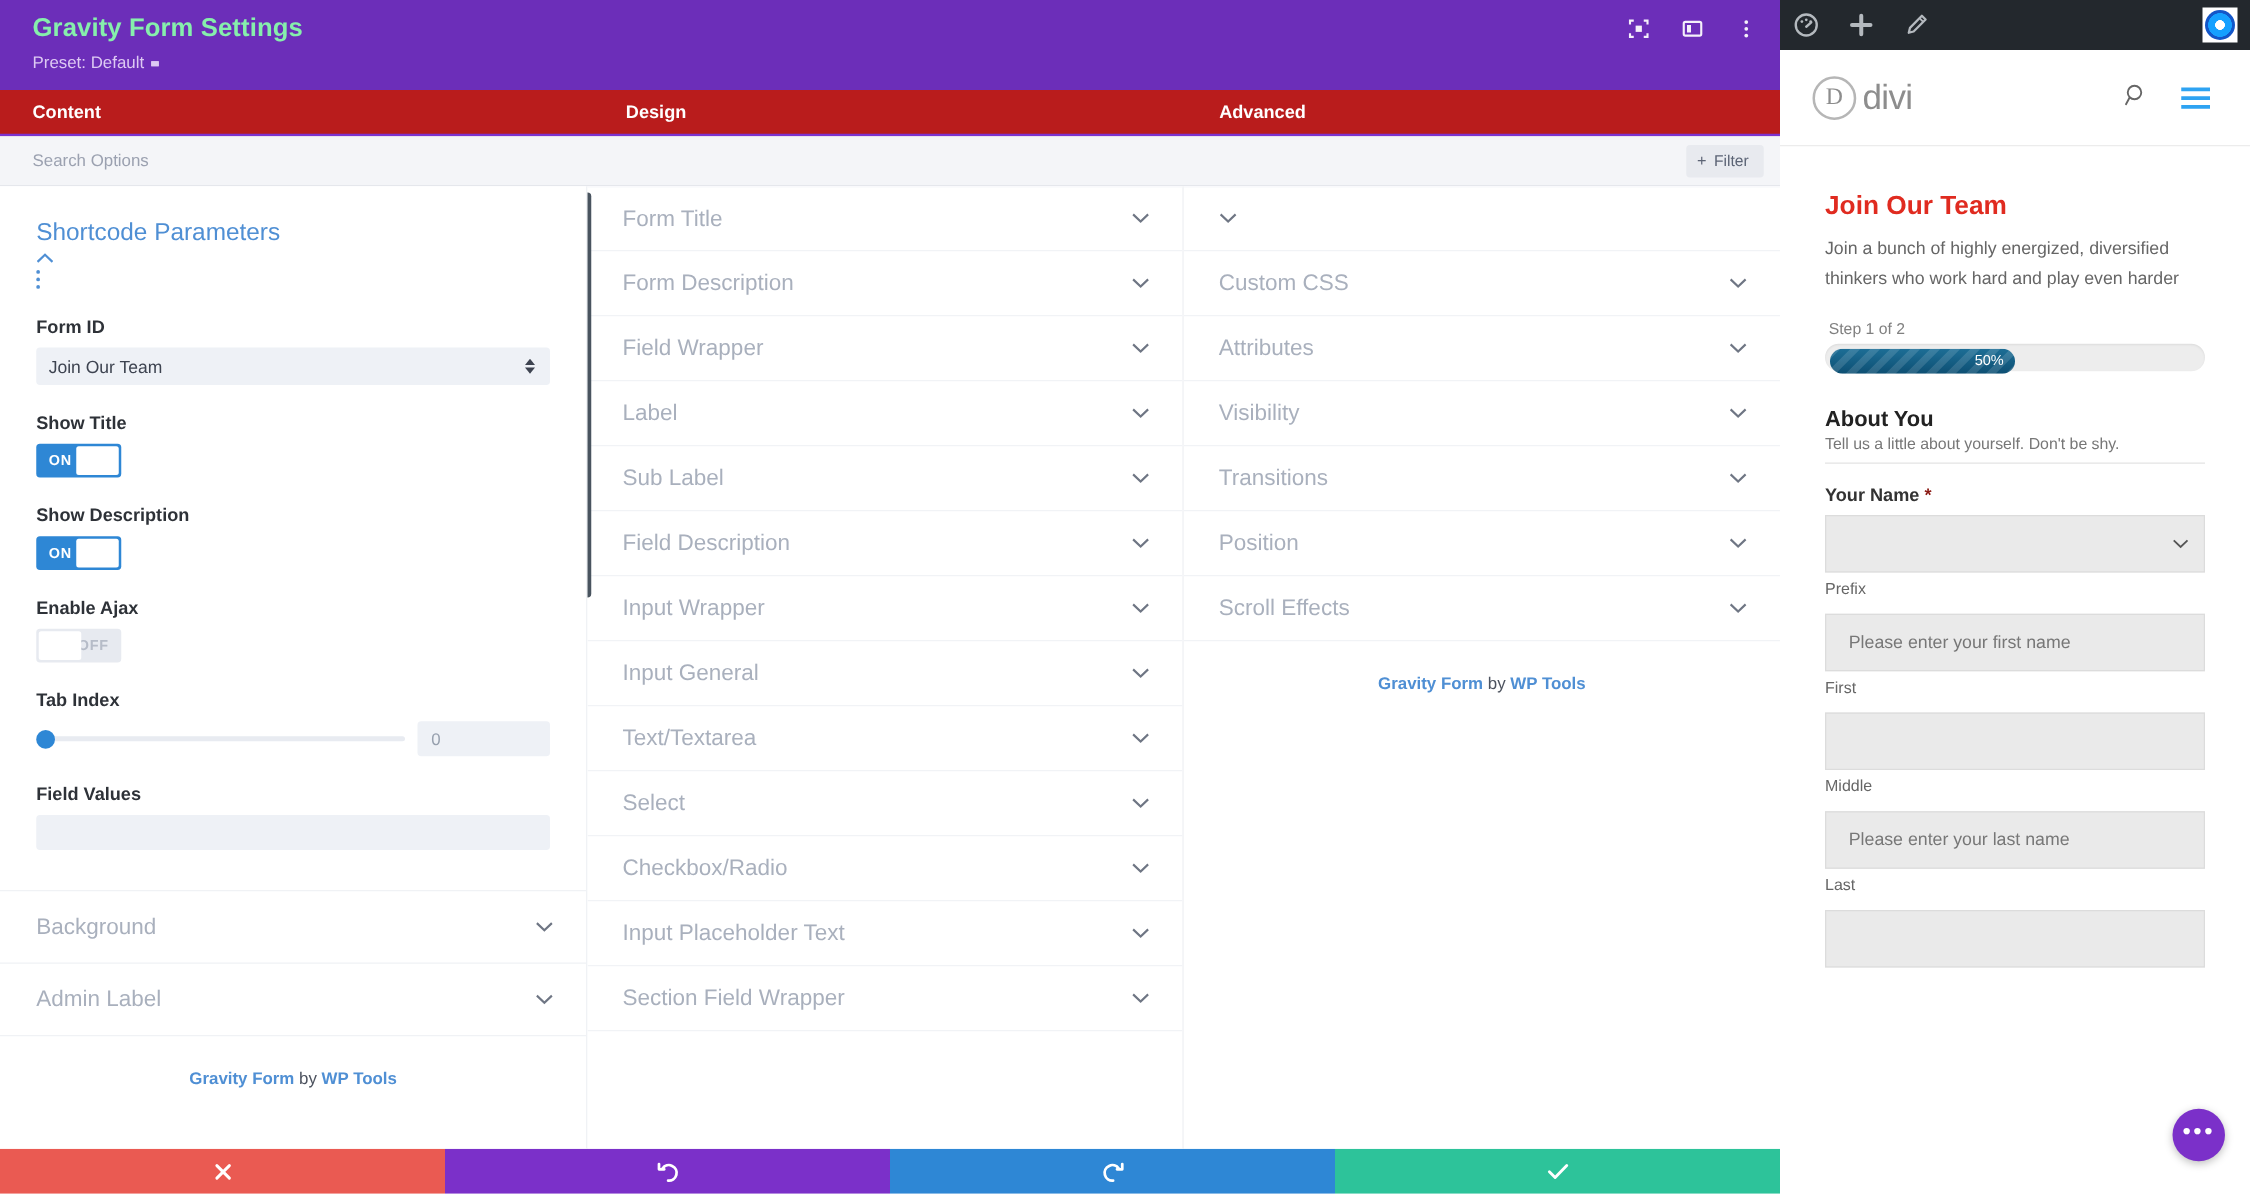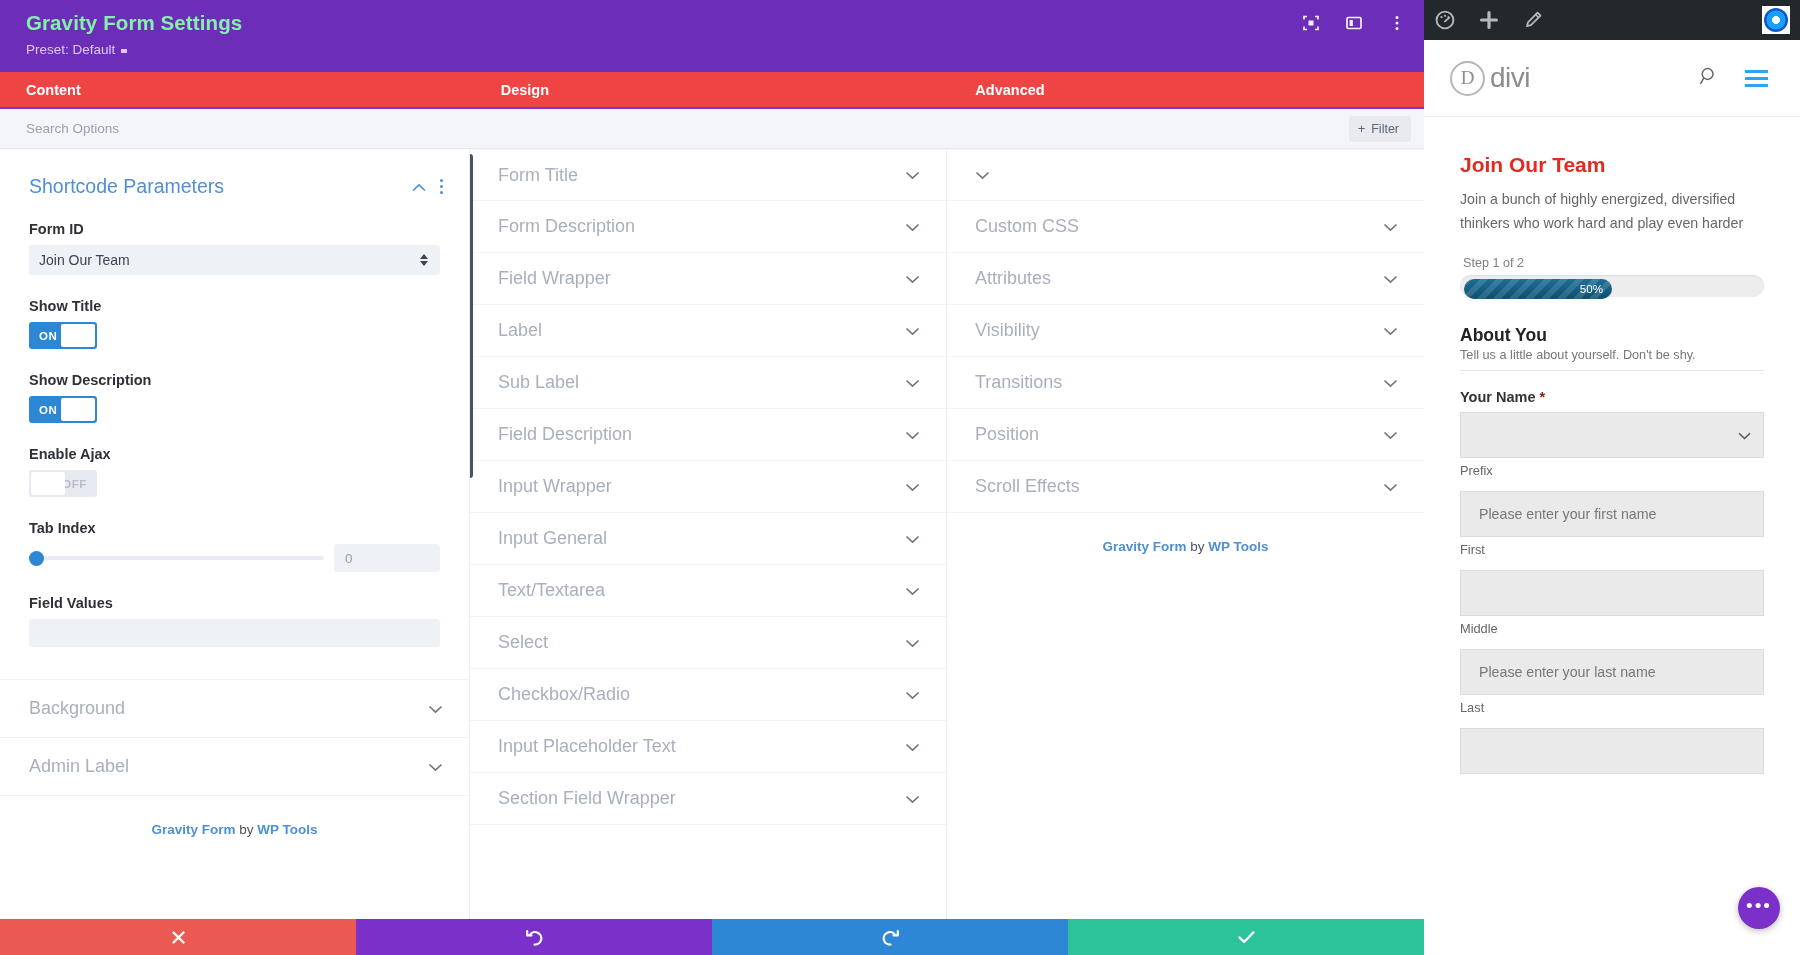--- a/index.html
+++ b/index.html
@@ -21,21 +21,21 @@
   .preset-label { color: #ddc9f3; font-size: 13.5px; }
   .caret-tiny { width: 0; height: 0; border-left: 3.5px solid #ddc9f3;
                 border-right: 3.5px solid #ddc9f3; border-top: 4px solid #ddc9f3;
                 margin-left: 2px; margin-top: 2px; }
 
   .header-icons { position: absolute; right: 16px; top: 12px; display: flex;
                   align-items: center; gap: 21px; }
   .hicon { width: 22px; height: 22px; cursor: pointer; opacity: .93;
            display: flex; align-items: center; justify-content: center; }
 
-  .tabs { background: #ef4444; height: 37px; flex: 0 0 37px; display: flex;
+  .tabs { background: #b91c1c; height: 37px; flex: 0 0 37px; display: flex;
           border-bottom: 2px solid #7c33cf; }
   .tab { flex: 1 1 0; color: #fff; font-size: 14.5px; font-weight: bold;
          display: flex; align-items: center; padding-left: 26px; cursor: pointer; }
   .tab.active { }
 
   .searchbar { height: 40px; flex: 0 0 40px; background: #f4f5f8;
                border-bottom: 1px solid #e5e7ec; display: flex; align-items: center;
                padding: 0 13px 0 26px; }
   .search-input { flex: 1 1 auto; border: none; background: transparent; outline: none;
                   font-family: "Liberation Sans", sans-serif; font-size: 13.5px; color: #5a6173; }
@@ -46,21 +46,21 @@
                 font-family: "Liberation Sans", sans-serif; }
   .filter-plus { font-size: 13px; line-height: 1; }
 
   .cols { flex: 1 1 auto; display: flex; min-height: 0; position: relative; }
   .col { position: relative; min-height: 0; overflow: hidden; }
   .col-1 { width: 470px; flex: 0 0 470px; border-right: 1px solid #eceef2; background:#fff; }
   .col-2 { width: 477px; flex: 0 0 477px; border-right: 1px solid #eceef2; background:#fff; }
   .col-3 { flex: 1 1 auto; background: #fff; }
 
   
-  .sc-head { display: flex; align-items: center; padding: 26px 26px 0 29px; }
+  .sc-head { display: flex; align-items: flex-start; padding: 26px 26px 0 29px; flex-direction: column; }
   .sc-title { color: #4f8fd4; font-size: 19.5px; font-weight: normal; flex: 1 1 auto; }
   .chev-up { margin-right: 14px; cursor: pointer; }
   .kebab { display: flex; flex-direction: column; gap: 3px; cursor: pointer; }
   .kebab i { width: 3px; height: 3px; border-radius: 50%; background: #4f8fd4; display:block; }
 
   .fgroup { padding: 0 29px; }
   .flabel { font-size: 14.5px; color: #2e3238; font-weight: bold; margin: 23px 0 8px; }
   .selectbox { height: 30px; background: #eef1f6; border-radius: 3px; display: flex;
                align-items: center; padding: 0 10px; position: relative; cursor: pointer; }
   .selectbox span { font-size: 14px; color: #3d4350; }

